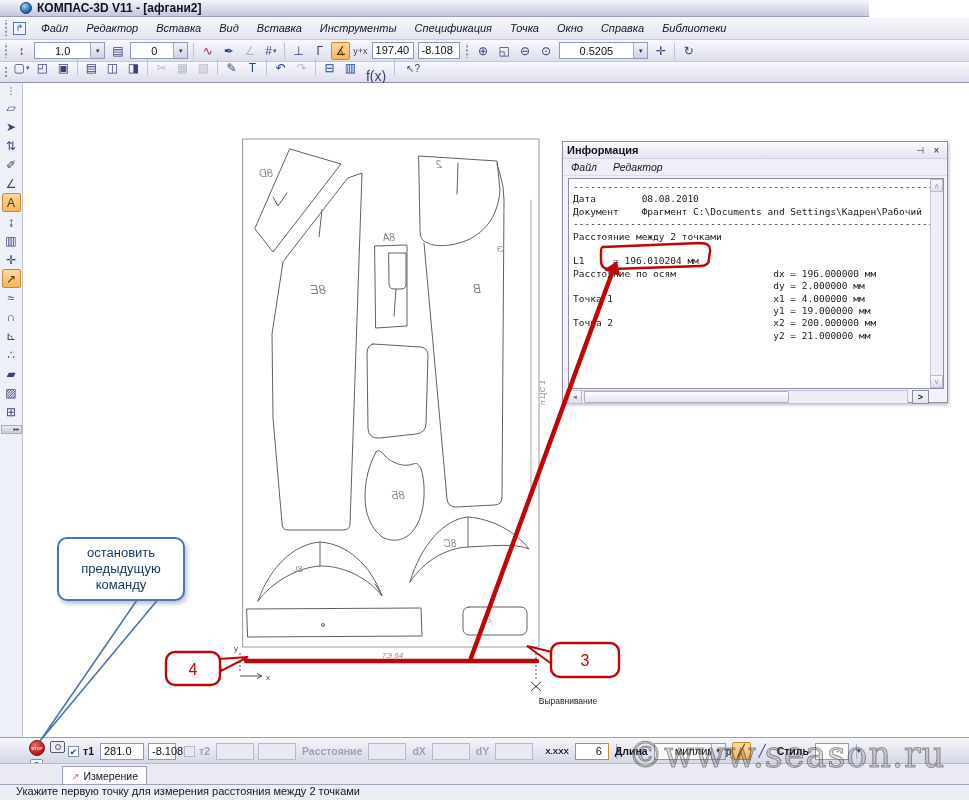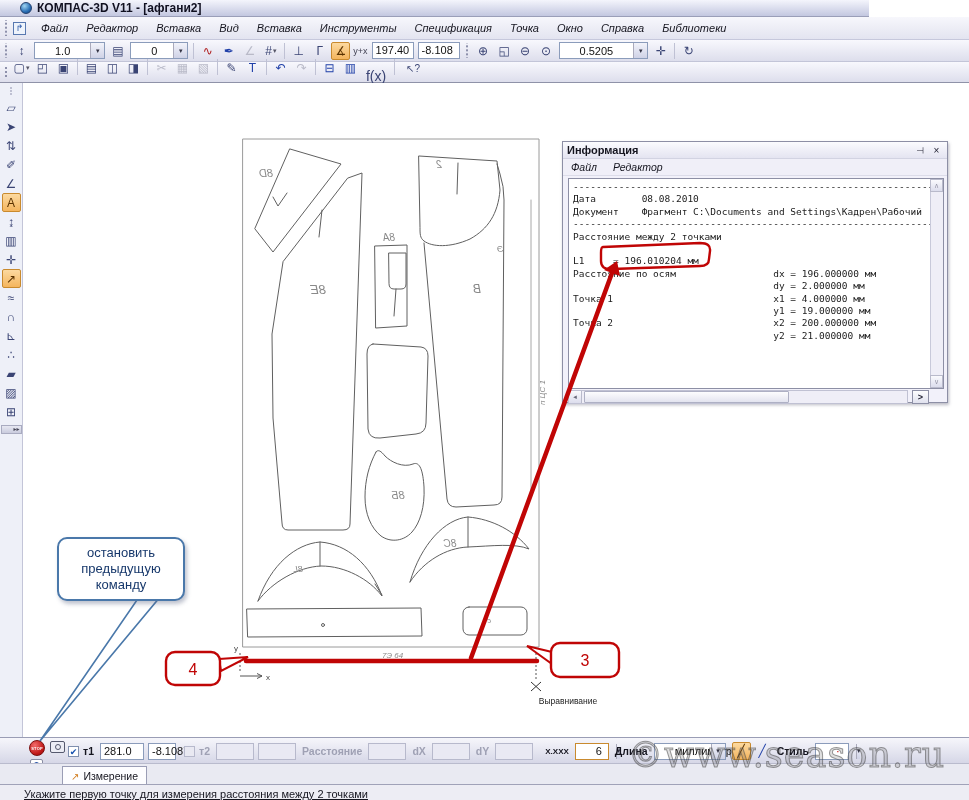--- a/index.html
+++ b/index.html
@@ -111,21 +111,21 @@
     border-radius:2px;background:#fff;color:#2a56a8;font-size:9px;font-weight:bold;
     text-align:center;line-height:11px;}
   .tabrow{position:absolute;left:0;top:763px;width:969px;height:21px;background:#e9eaf2;
     border-top:1px solid #b9bbcd;z-index:10;}
   .tab{position:absolute;left:62px;top:2px;height:19px;background:#fdfdff;
     border:1px solid #9a9db5;border-bottom:none;display:flex;align-items:center;
     padding:0 8px;font-size:10.5px;color:#15151f;}
   .tab .ticon{color:#d07818;font-size:10px;margin-right:4px;}
   .statusbar{position:absolute;left:0;top:784px;width:969px;height:16px;background:#ededf4;
     border-top:1px solid #a0a2b8;font-size:11px;color:#15151f;
-    display:flex;align-items:flex-end;padding-left:24px;z-index:10;text-decoration:underline;}
+    display:flex;align-items:flex-start;padding-left:16px;z-index:10;}
   
   .drawsvg{position:absolute;left:0;top:0;width:969px;height:800px;z-index:2;}
   .oversvg{position:absolute;left:0;top:0;width:969px;height:800px;z-index:40;pointer-events:none;}
   .watermark{position:absolute;left:628px;top:735px;width:340px;z-index:46;
     font-family:"DejaVu Serif",serif;font-size:35px;letter-spacing:1px;
     color:rgba(75,75,75,0.18);-webkit-text-stroke:1px rgba(75,75,75,0.55);white-space:nowrap;}
 </style>
 </head>
 <body>
 

